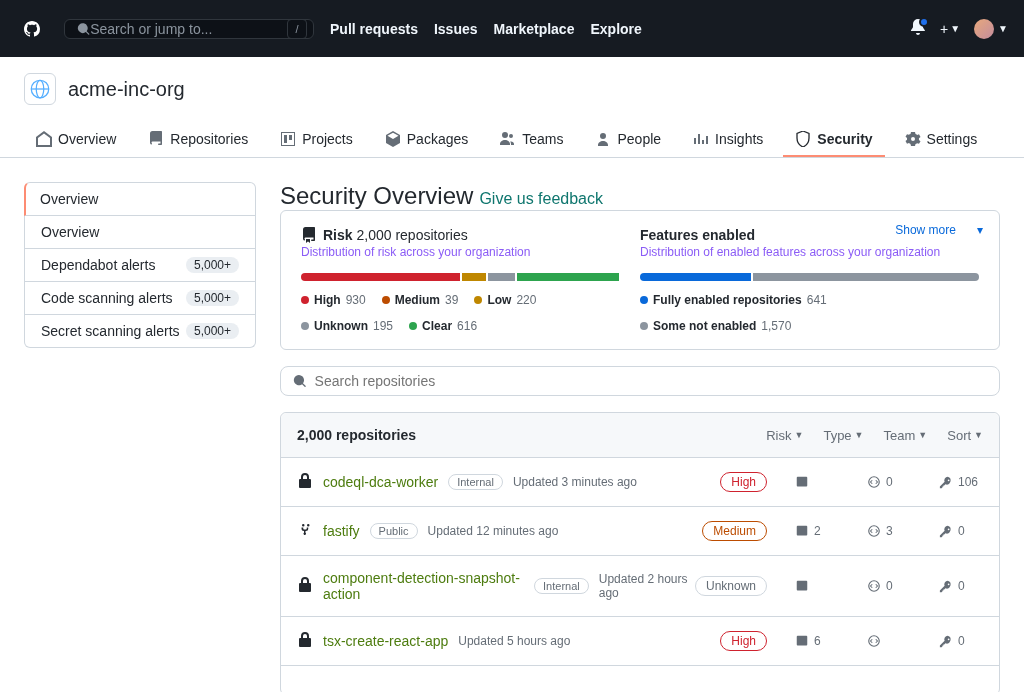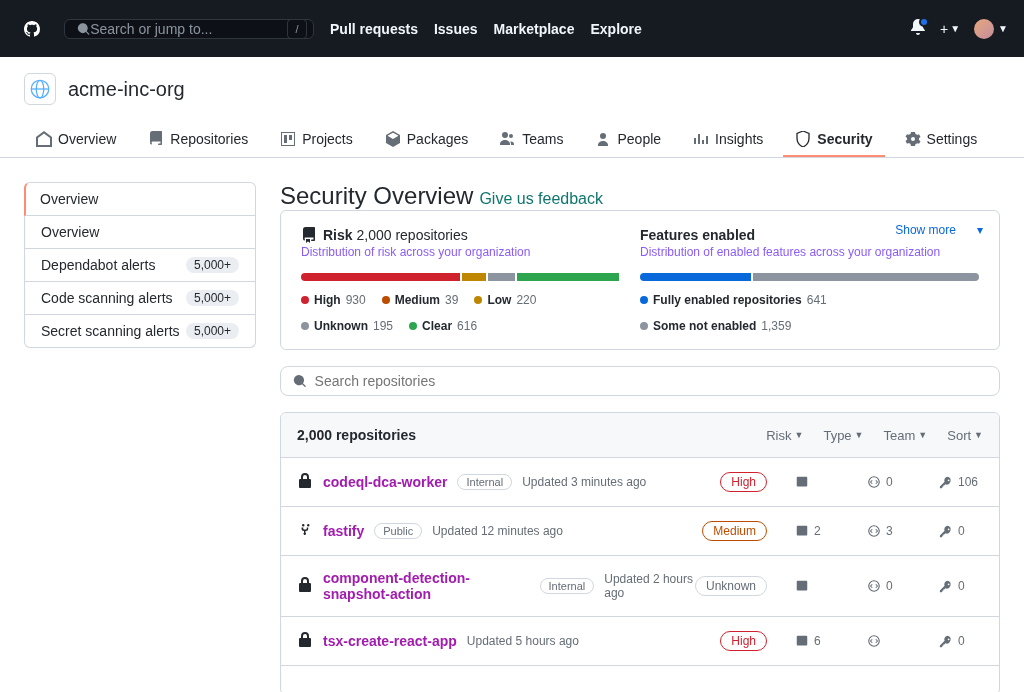--- a/index.html
+++ b/index.html
@@ -52,21 +52,21 @@
 .search-repos{border:1px solid #d0d7de;border-radius:8px;padding:6px 12px;display:flex;align-items:center;gap:8px;margin-bottom:16px}
 .search-repos input{border:none;outline:none;font-size:14px;width:100%}
 .list{border:1px solid #d0d7de;border-radius:6px}
 .list-header{display:flex;align-items:center;padding:14px 16px;background:#f6f8fa;border-bottom:1px solid #d0d7de;border-radius:6px 6px 0 0}
 .list-title{font-weight:600}
 .list-filters{margin-left:auto;display:flex;gap:20px;font-size:13px;color:#656d76}
 .filter{display:flex;align-items:center;gap:3px;cursor:pointer}
 .row{display:flex;align-items:center;padding:14px 16px;border-bottom:1px solid #d0d7de}
 .row:last-child{border-bottom:none}
 .row-left{display:flex;align-items:center;gap:10px;flex:1;min-width:0}
-.repo-name{font-weight:700;color:#a21caf}
+.repo-name{font-weight:400;color:#4d7c0f}
 .pill{border:1px solid #d0d7de;border-radius:20px;padding:1px 8px;font-size:11px;color:#656d76}
 .updated{color:#656d76;font-size:12px}
 .row-right{display:flex;align-items:center;gap:28px}
 .risk-pill{border:1px solid;border-radius:20px;padding:2px 10px;font-size:12px;font-weight:500}
 .risk-high{color:#cf222e;border-color:#cf222e}
 .risk-medium{color:#bc4c00;border-color:#bc4c00}
 .risk-unknown{color:#656d76;border-color:#d0d7de}
 .stat{display:flex;align-items:center;gap:5px;color:#656d76;font-size:12px;min-width:44px}
 .stat svg{fill:#656d76}
 .ico{width:16px;height:16px;fill:currentColor}
@@ -263,21 +263,21 @@
             </div>
           <div class="legend" id="feat-legend">
               <div class="legend-item">
                 <span class="dot" style="background:#0969da"></span>
                 <b>Fully enabled repositories</b>
                 <span class="cnt">641</span>
               </div>
               <div class="legend-item">
                 <span class="dot" style="background:#8c959f"></span>
                 <b>Some not enabled</b>
-                <span class="cnt">1,359</span>
+                <span class="cnt">1,570</span>
               </div>
             </div>
         </div>
       </div>
     </div>
 
     <div class="search-repos">
       <svg class="ico-sm" viewBox="0 0 16 16" fill="#656d76">
           <path d="M11.5 7a4.5 4.5 0 11-9 0 4.5 4.5 0 019 0zm-.82 4.74a6 6 0 111.06-1.06l3.04 3.04a.75.75 0 11-1.06 1.06l-3.04-3.04z"></path>
         </svg>

